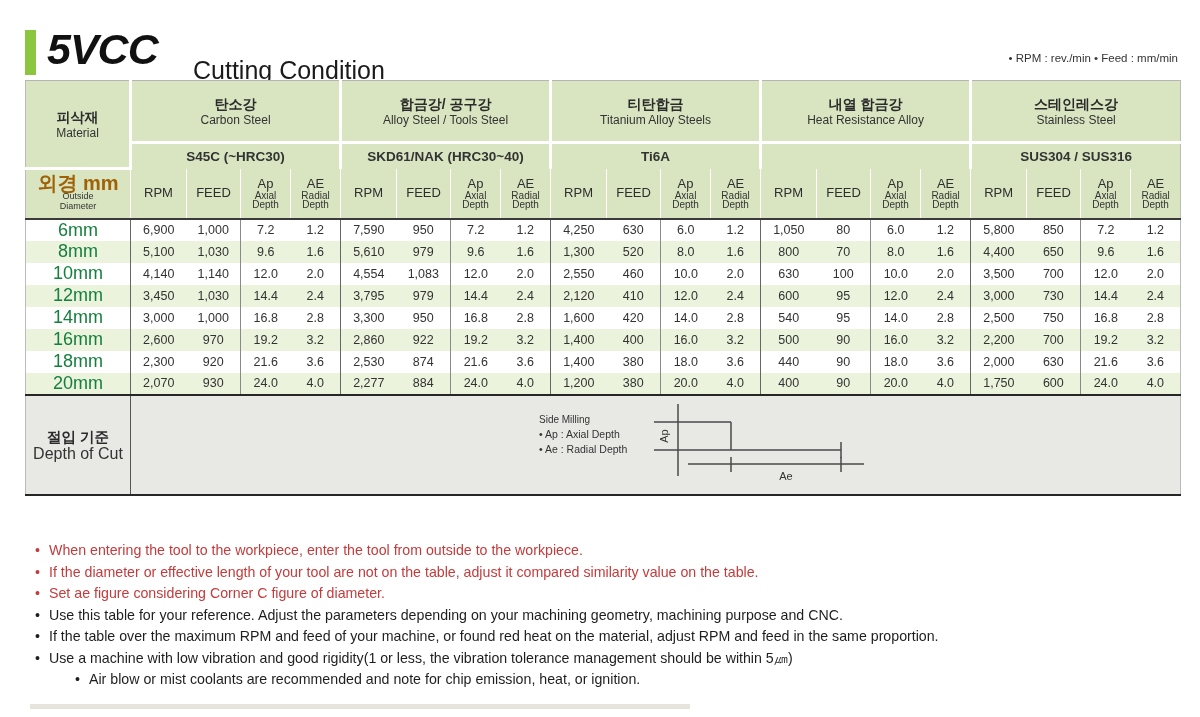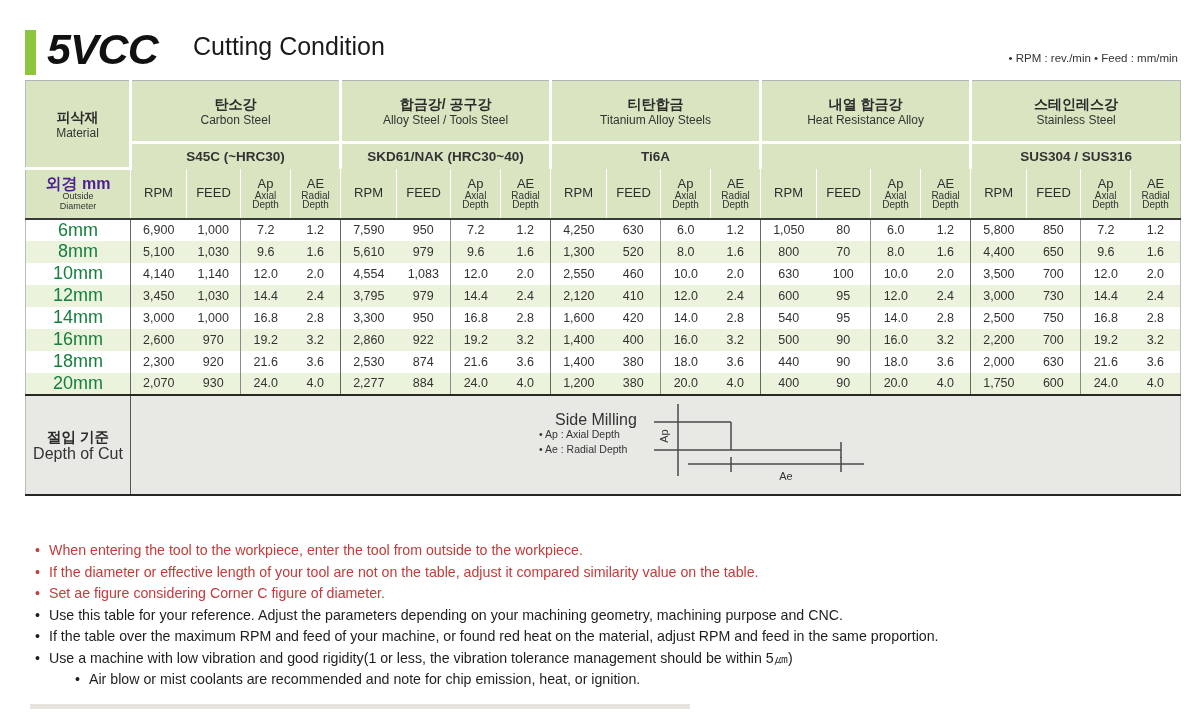--- a/index.html
+++ b/index.html
@@ -6,59 +6,59 @@
   html,body { margin:0; padding:0; }
   body {
     width:1200px; height:717px; position:relative; overflow:hidden;
     background:#ffffff; font-family:"Liberation Sans", sans-serif; color:#222;
   }
 
   
   .accent-bar { position:absolute; left:25px; top:30px; width:11px; height:45px; background:#8cc63f; }
   .logo { position:absolute; left:47px; top:25px; font-size:43px; font-weight:bold; font-style:italic;
           letter-spacing:-1px; color:#111; }
-  .page-title { position:absolute; left:193px; top:32px; font-size:25px; color:#1a1a1a; }
+  .page-title { position:absolute; left:193px; top:56px; font-size:25px; color:#1a1a1a; }
   .units-note { position:absolute; right:22px; top:52px; font-size:11.5px; color:#333; }
 
   
   table.cc { position:absolute; left:25px; top:80px; width:1155px; border-collapse:collapse; table-layout:fixed;
              border-left:1px solid #bbb; border-right:1px solid #bbb; }
   th, td { padding:0; text-align:center; vertical-align:middle; font-weight:normal; }
 
   .hdr-green { background:#d9e5c0; }
   tr.mat-row th { height:62px; border-top:1px solid #b5b5b5; border-right:3px solid #fff; border-bottom:3px solid #fff; }
   tr.mat-row th:last-child { border-right:none; }
   th.material-cell { border-bottom:none; }
   .ko-line { display:block; font-size:14px; font-weight:bold; color:#2b2b2b; line-height:17px; }
   .en-line { display:block; font-size:12px; color:#333; line-height:14px; }
 
   tr.grade-row td { height:26px; border-right:3px solid #fff; font-size:13.5px; font-weight:bold; color:#333; }
   tr.grade-row td:last-child { border-right:none; }
 
   tr.colhead-row th { height:50px; border-right:1px solid #fff; border-bottom:2.5px solid #3a3a3a; }
   tr.colhead-row th:last-child { border-right:none; }
-  .dia-ko { display:block; font-size:16px; font-weight:bold; color:#4c1d95; line-height:15px; }
+  .dia-ko { display:block; font-size:20px; font-weight:bold; color:#a16207; line-height:15px; }
   .dia-en { display:block; font-size:9px; color:#333; line-height:10px; }
   .ch-main { display:block; font-size:13px; color:#2e2e2e; line-height:14px; }
   .ch-sub  { display:block; font-size:10px;  color:#333; line-height:9.5px; }
 
   tbody td { height:22px; font-size:12.5px; color:#333; background:#fff; }
   tbody td.dia { font-weight:normal; font-size:18px; color:#15803d; border-right:1.5px solid #666; }
   tbody td.g-start { border-left:1.5px solid #666; }
   tbody td.mid { border-left:1px solid #8a8a8a; }
   tbody tr.stripe td { background:#ebf3dc; }
   tbody tr.last td { border-bottom:2.5px solid #262626; }
 
   tr.depth-row td { height:100px; background:#e8e8e5; border-bottom:2.5px solid #262626; }
   td.depth-label { border-right:1.5px solid #555; }
   .depth-ko { display:block; font-size:14.5px; font-weight:bold; color:#2b2b2b; line-height:18px; }
   .depth-en { display:block; font-size:16px; color:#333; line-height:15px; }
   td.depth-content { position:relative; text-align:left; }
   .side-note { position:absolute; left:408px; top:16px; color:#333; }
-  .side-note .sm-title { font-size:16px; line-height:15px;margin-left:16px; }
+  .side-note .sm-title { font-size:10px; line-height:15px; }
   .side-note .sm-item { font-size:10.5px; line-height:15px; }
   .diagram { position:absolute; left:505px; top:6px; }
 
   
   .notes { position:absolute; left:35px; top:540px; width:1150px; list-style:none; margin:0; padding:0; }
   .notes li { font-size:14.2px; line-height:21.5px; }
   .notes .bullet { display:inline-block; width:14px; }
 
   .bottom-bar { position:absolute; left:30px; top:704px; width:660px; height:5px; background:#e6e4dd; }
 </style>

